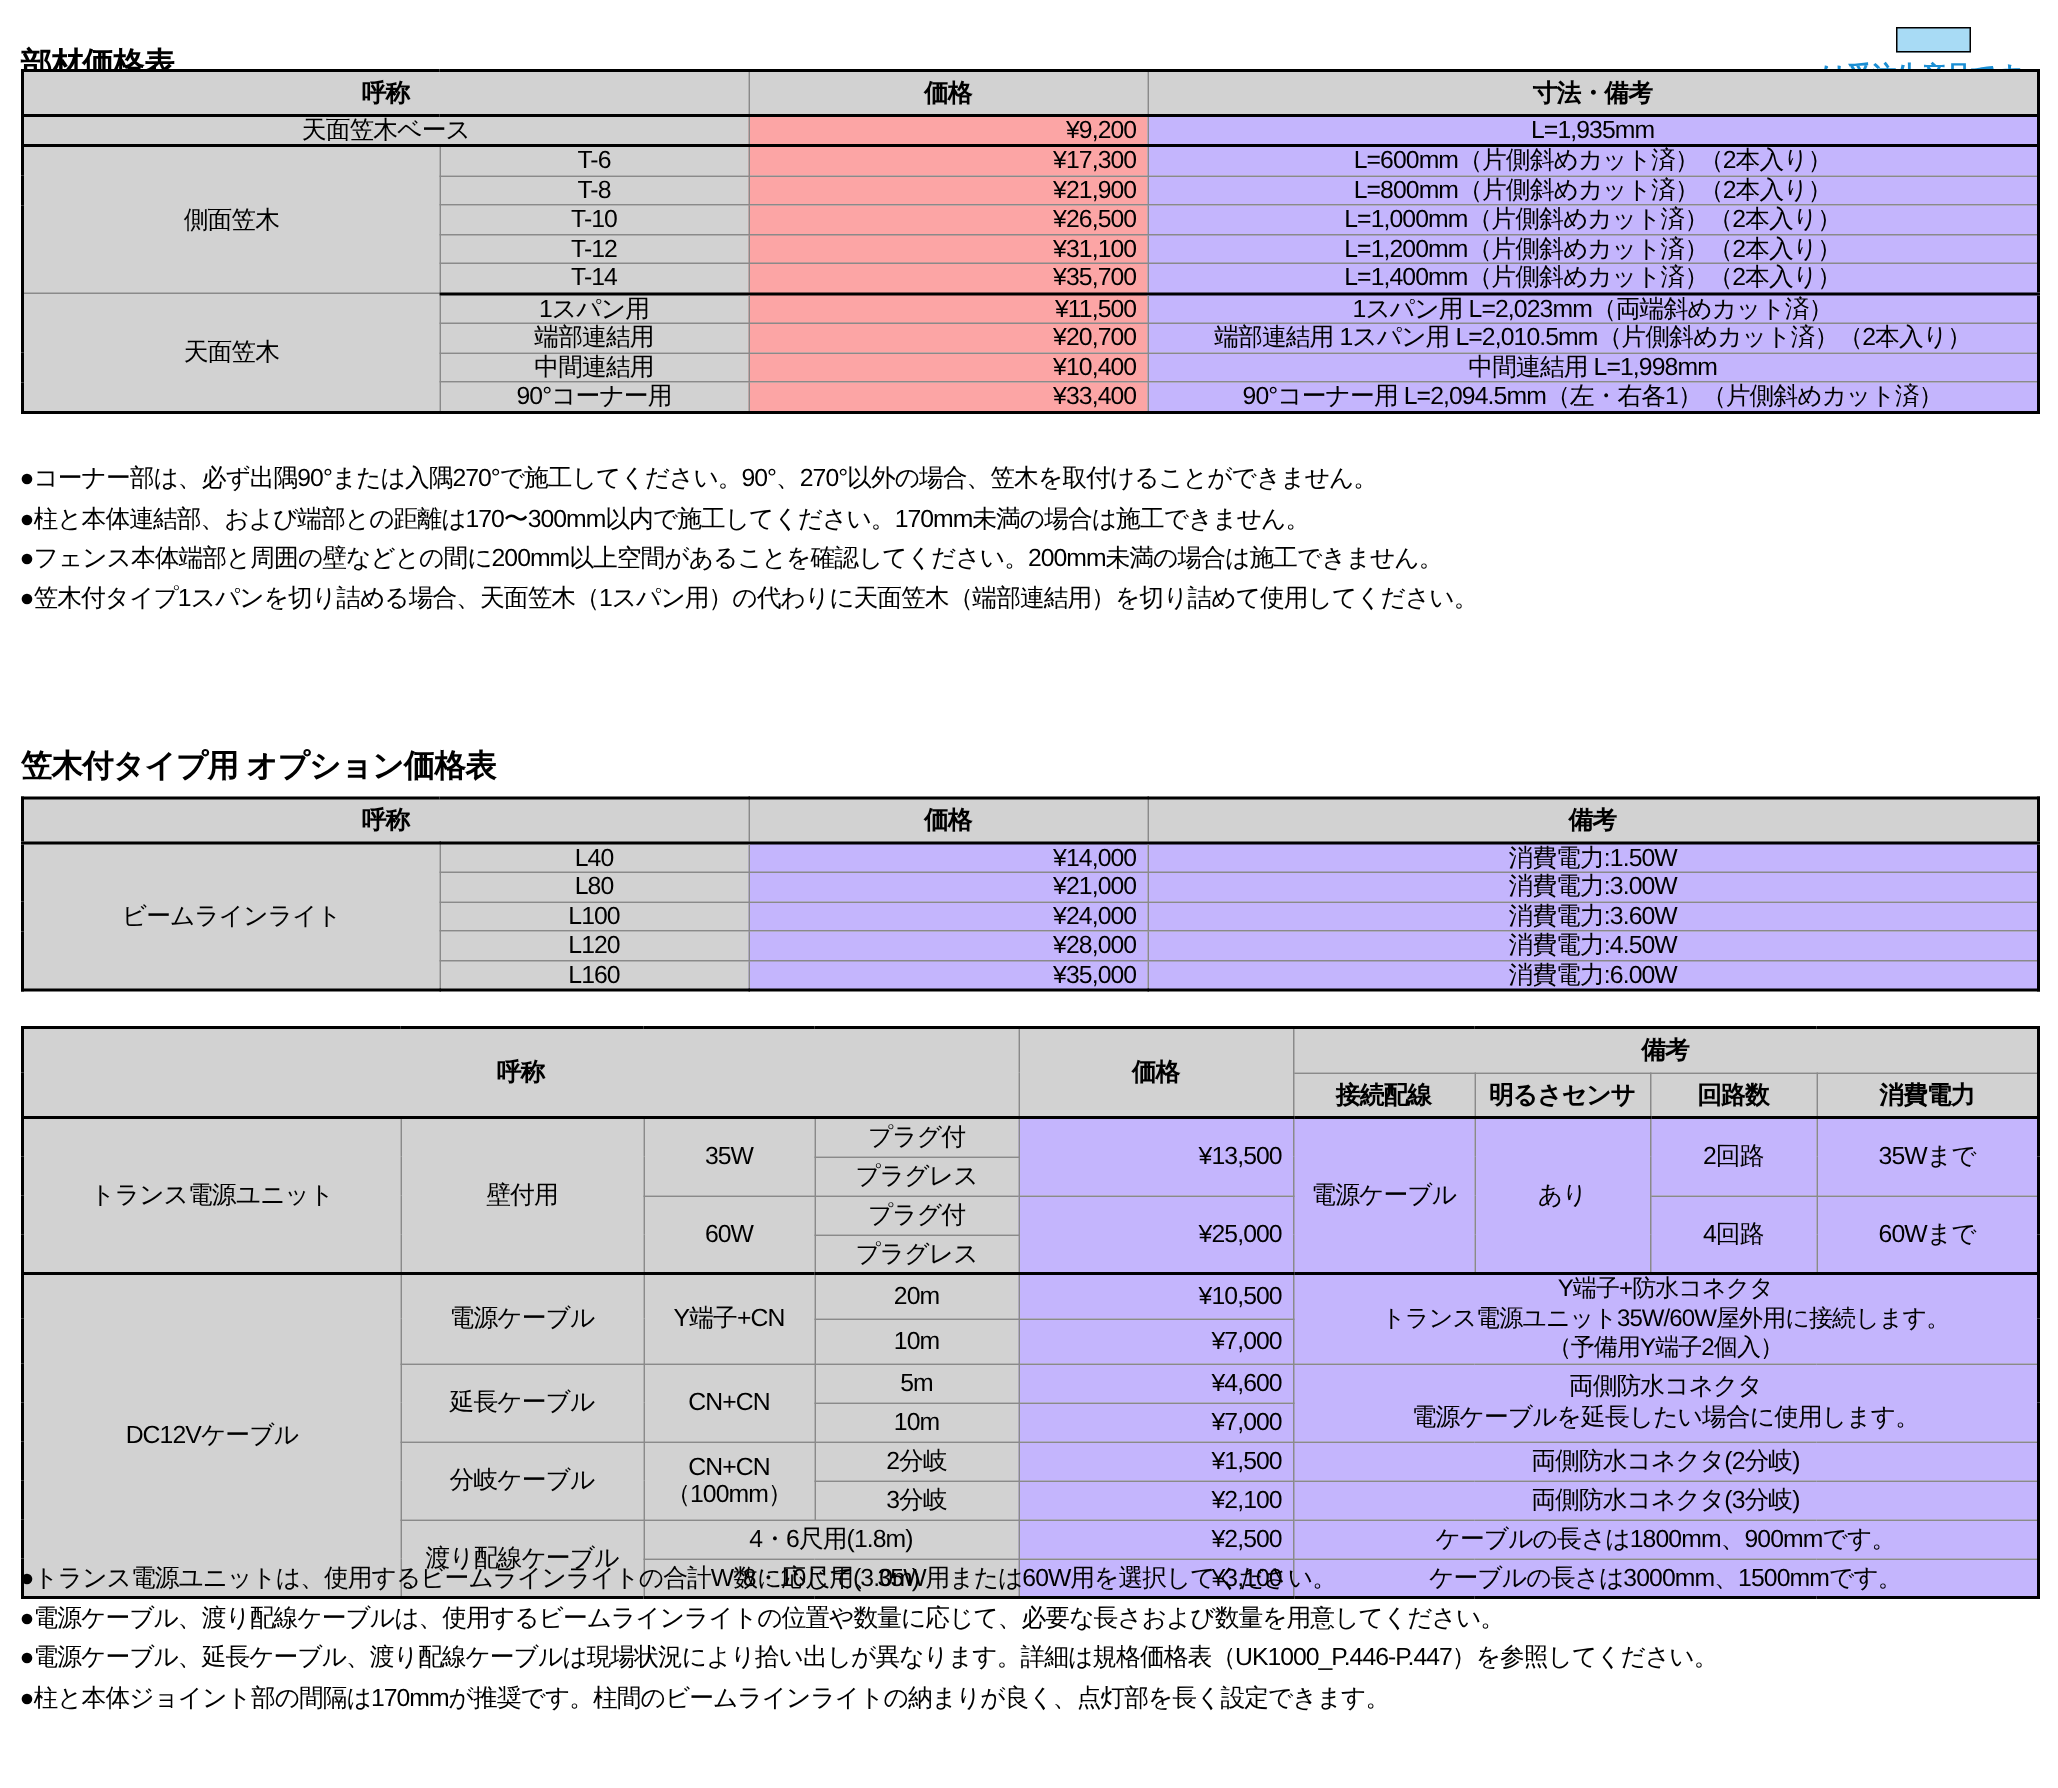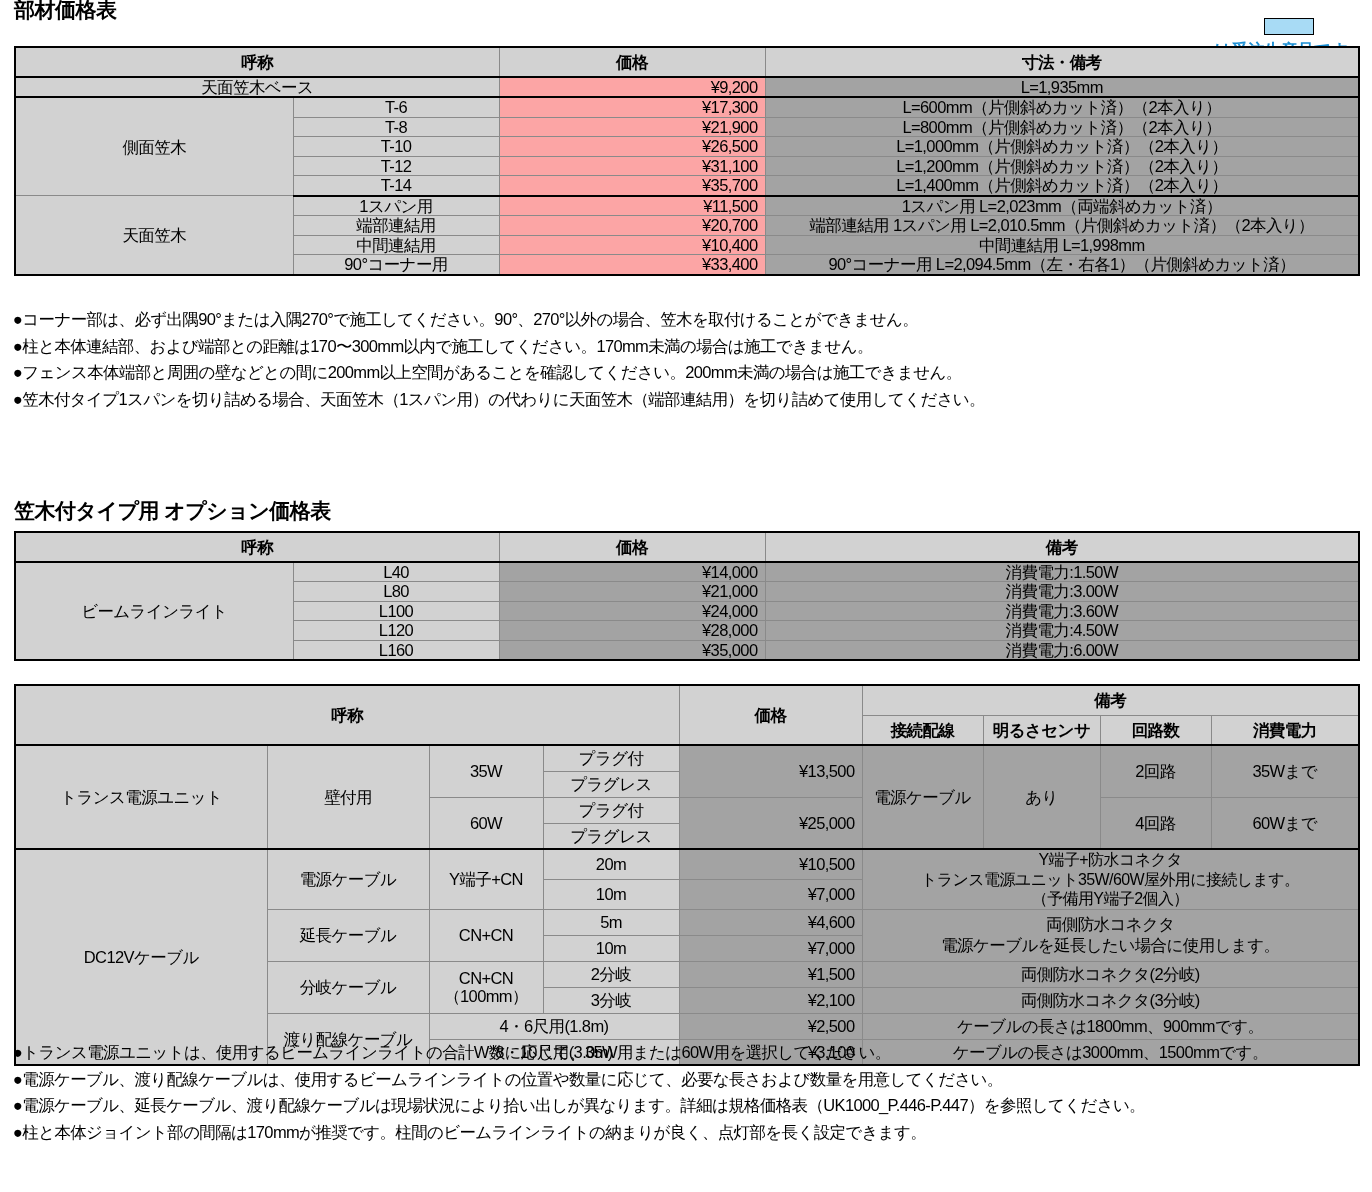--- a/index.html
+++ b/index.html
@@ -17,21 +17,21 @@
   }
   .page { position: relative; width: 1372px; height: 1192px; padding: 0; }
 
   
   .sect-title {
     font-size: 21px;
     font-weight: bold;
     letter-spacing: -0.5px;
     line-height: 1;
   }
-  #title-1 { position: absolute; left: 14px; top: 0; font-family: Liberation Serif, serif; }
+  #title-1 { position: absolute; left: 14px; top: 32px; }
   #title-2 { position: absolute; left: 14px; top: 500px; }
 
   
   .legend {
     position: absolute;
     right: 8px;
     top: 18px;
     display: flex;
     align-items: center;
     gap: 7px;
@@ -64,21 +64,21 @@
     text-align: center;
     vertical-align: middle;
     padding: 0 4px;
     letter-spacing: -0.6px;
     line-height: 1.12;
     white-space: nowrap;
   }
   .hdr { background: #d2d2d2; font-weight: bold !important; height: 30px; }
   .lbl { background: #d2d2d2; margin-top: 36px; }
   .blue { background: #fca5a5; }
-  .white { background: #a3a3a3; }
+  .white { background: #c4b5fd; }
   .price { text-align: right !important; font-weight: bold; padding-right: 7px !important; }
   .thickb { border-bottom: 2px solid #000 !important; }
   .thickt { border-top: 2px solid #000 !important; }
 
   #table-1 { position: absolute; left: 14px; top: 46px; }
   #table-2 { position: absolute; left: 14px; top: 531px; }
   #table-3 { position: absolute; left: 14px; top: 684px; }
 
   
   .notes { position: absolute; left: 13px; width: 1350px; }

